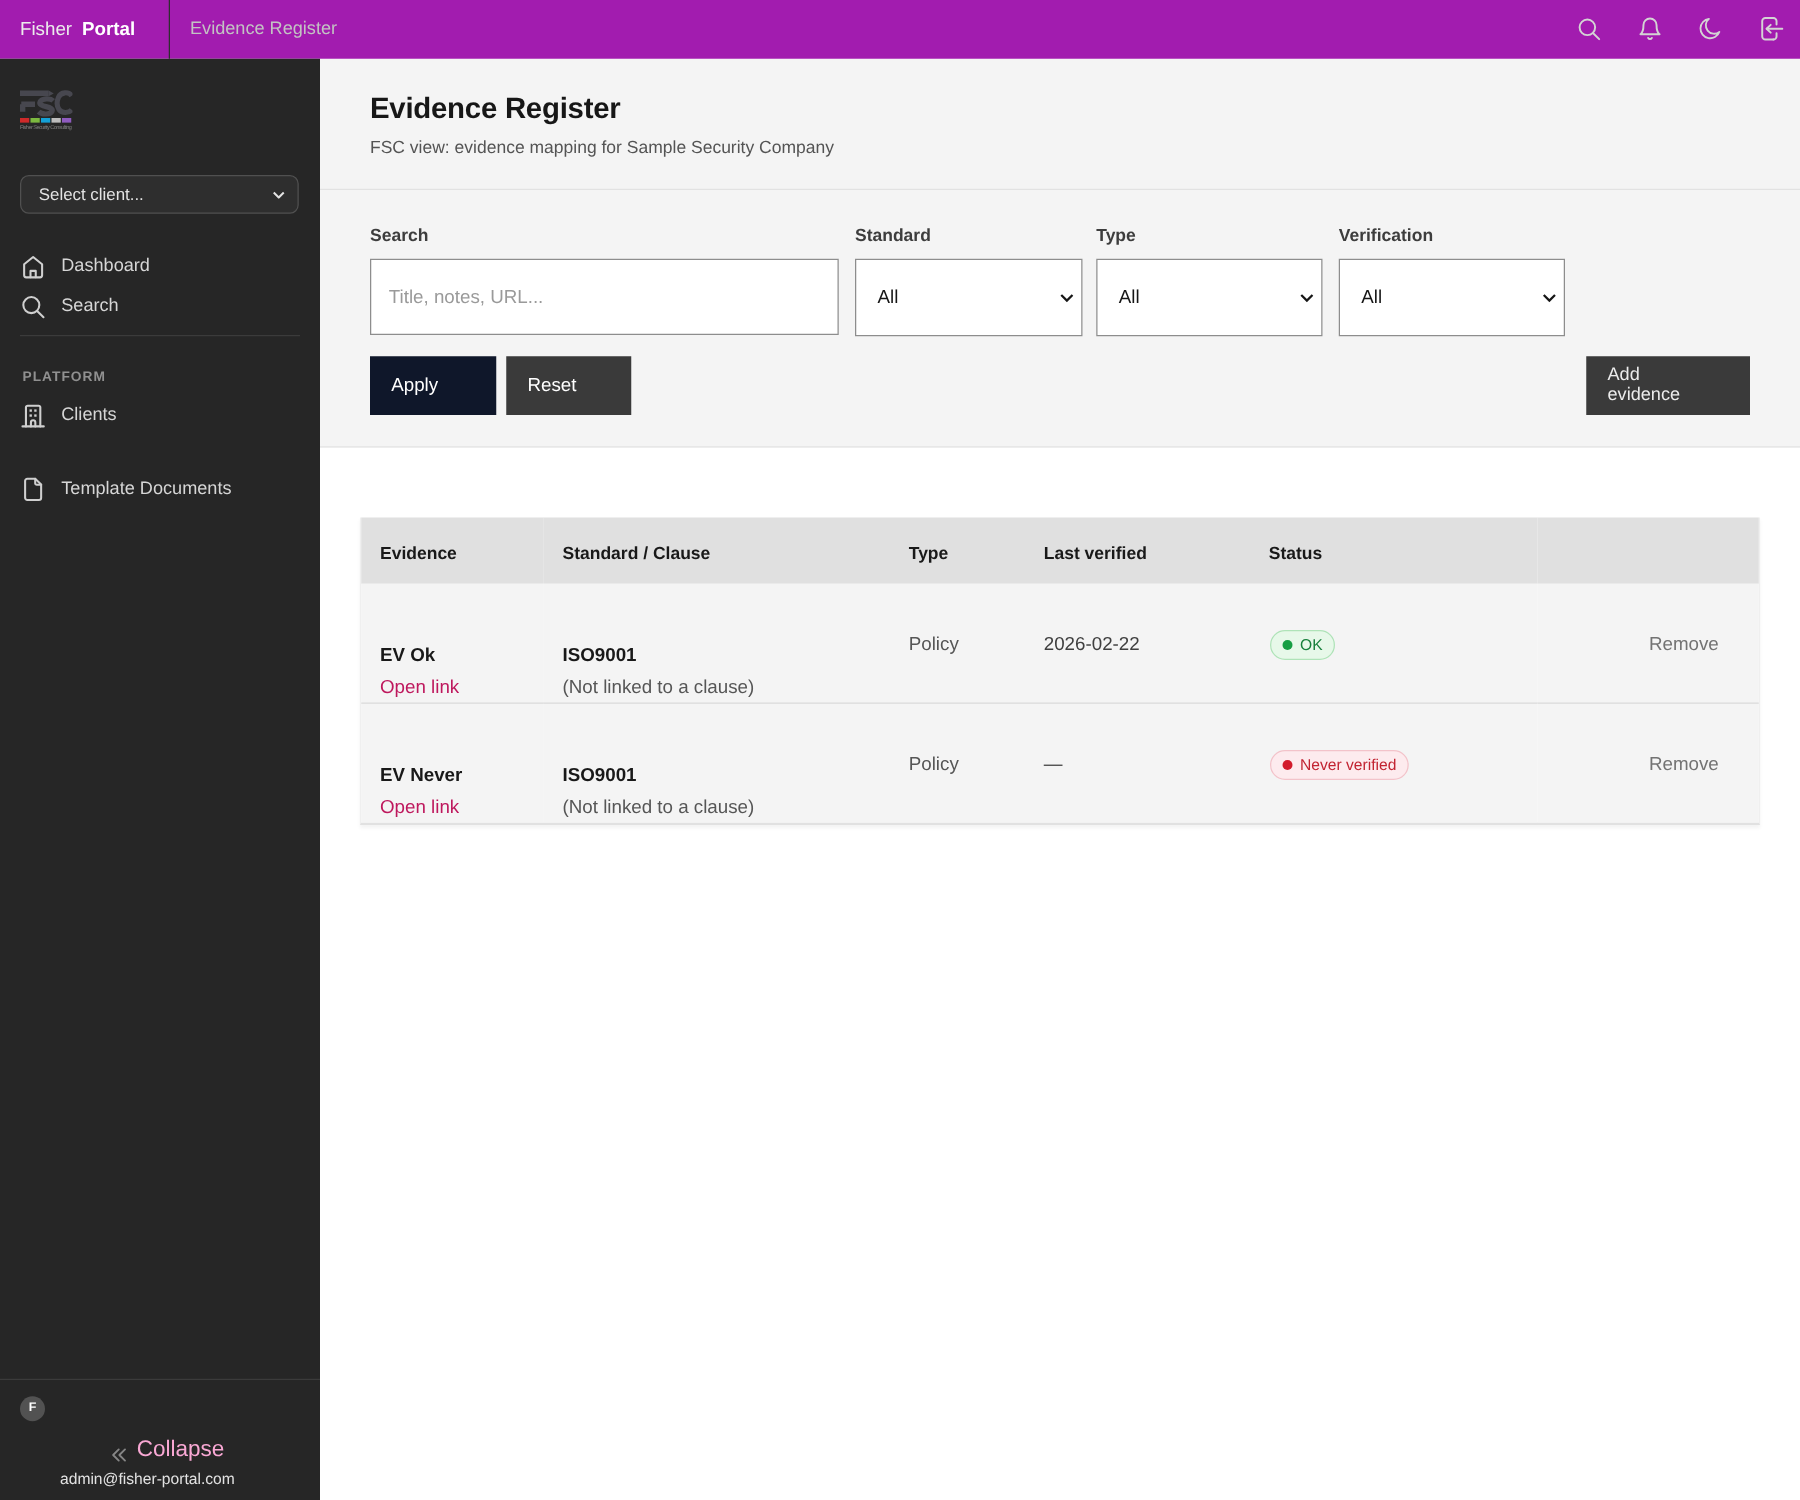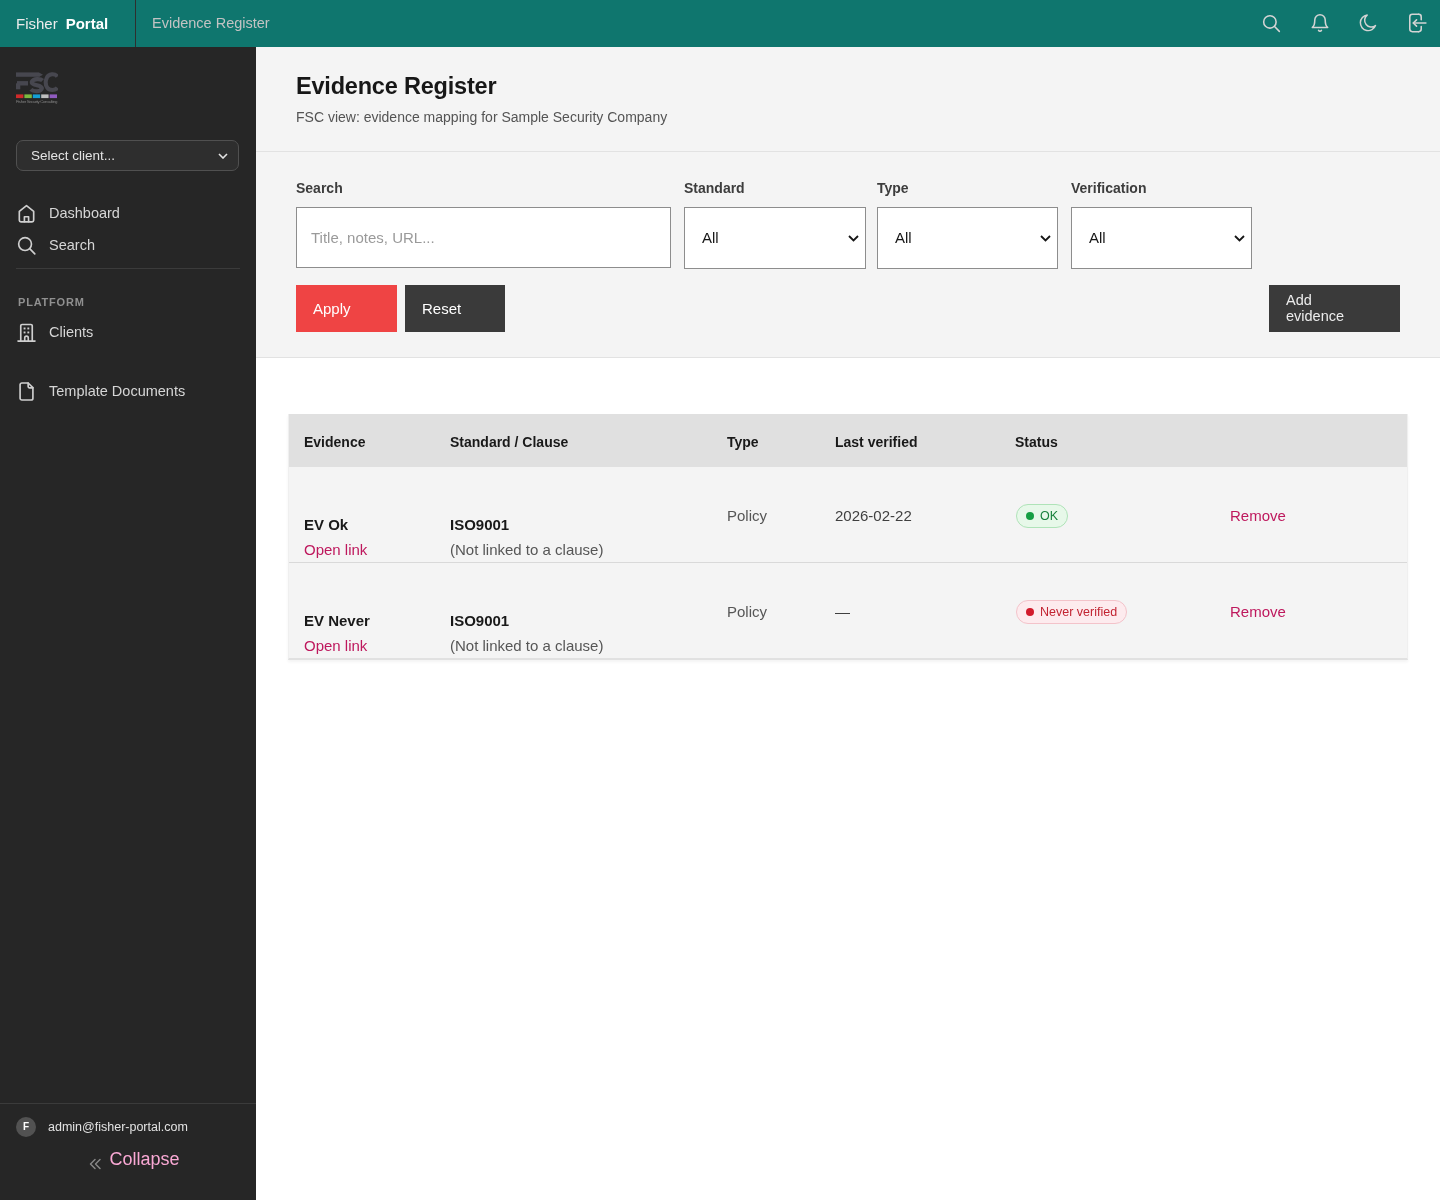--- a/index.html
+++ b/index.html
@@ -1,67 +1,67 @@
 <!DOCTYPE html>
 <html><head>
 <meta charset="utf-8">
 <style>
 * { margin:0; padding:0; box-sizing:border-box; }
 html,body { width:1440px; height:1200px; font-family:"Liberation Sans", sans-serif; }
 body { position:relative; background:#ffffff; overflow:hidden; }
 .abs { position:absolute; }
 
 
-#topbar { left:0; top:0; width:1440px; height:47px; background:#0f766e; }
+#topbar { left:0; top:0; width:1440px; height:47px; background:#a21caf; }
 #brand { left:16px; top:0; height:47px; line-height:47px; font-size:15px; color:#ececec; }
 #brand b { color:#ffffff; margin-left:8px; }
 #topdiv { left:135px; top:0; width:1px; height:47px; background:#2f2f2f; }
 #toptitle { left:152px; top:0; height:47px; line-height:47px; font-size:14.5px; color:#c3c3c3; }
 
 
 #sidebar { left:0; top:47px; width:256px; height:1153px; background:#262626; }
 .sdiv { left:16px; width:224px; height:1px; background:#3b3b3b; position:absolute; }
 #clientsel { left:16px; top:73px; width:223px; height:31px; background:#2e2e2e; border:1px solid #505050; border-radius:7px; color:#e3e3e3; font-size:13.5px; line-height:29px; padding-left:14px; position:absolute;margin-top:20px; }
 .nav { position:absolute; left:16px; width:224px; height:32px; display:flex; align-items:center; color:#d6d6d6; font-size:14.5px; }
 .nav svg { margin-left:0; margin-right:12px; flex:none; width:21px; height:21px; }
 #plabel { position:absolute; left:18px; top:249px; font-size:11px; font-weight:bold; letter-spacing:0.8px; color:#909090; }
 #foot { position:absolute; left:0; top:1056px; width:256px; border-top:1px solid #3b3b3b; }
 #avatar { position:absolute; left:16px; top:1070px; width:20px; height:20px; border-radius:50%; background:#525252; color:#fff; font-size:10px; font-weight:bold; text-align:center; line-height:20px; }
-#email { position:absolute; left:48px; top:1070px; height:20px; line-height:20px; font-size:12.5px; color:#e2e2e2; }
+#email { position:absolute; left:48px; top:1126px; height:20px; line-height:20px; font-size:12.5px; color:#e2e2e2; }
 #collapse { position:absolute; left:6px; top:1101px; width:256px; height:22px; display:flex; align-items:flex-end; justify-content:center; color:#f9a8d4; font-size:18px; }
 #collapse svg { margin-right:7px; }
 
 
 #headsec { left:256px; top:47px; width:1184px; height:105px; background:#f4f4f4; border-bottom:1px solid #e2e2e2; }
 #h1 { position:absolute; left:40px; top:26px; font-size:23.5px; font-weight:bold; letter-spacing:-0.2px; color:#171717; }
 #sub { position:absolute; left:40px; top:62px; font-size:14px; color:#545454; }
 #filtersec { left:256px; top:152px; width:1184px; height:206px; background:#f4f4f4; border-bottom:1px solid #e2e2e2; }
 .flabel { position:absolute; top:28px; font-size:14px; font-weight:600; color:#3d3d3d; }
 .finput { position:absolute; top:55px; height:61px; background:#ffffff; border:1px solid #8d8d8d; }
 .fselect { position:absolute; top:55px; height:62px; background:#ffffff; border:1px solid #8d8d8d; font-size:15px; color:#161616; line-height:60px; padding-left:17px; }
 .fselect svg { position:absolute; right:6px; top:27px; }
 #sinput { left:40px; width:375px; font-size:15px; color:#9a9a9a; line-height:59px; padding-left:14px; }
 .btn { position:absolute; top:133px; height:47px; color:#fff; font-size:15px; display:flex; align-items:center; padding-left:17px; }
-#apply { left:40px; width:101px; background:#ef4444; }
+#apply { left:40px; width:101px; background:#0f172a; }
 #reset { left:149px; width:100px; background:#3a3a3a; }
 #addev { left:1013px; width:131px; background:#3a3a3a; font-size:14.5px; line-height:15.5px; color:#ececec; }
 
 
 #tablewrap { left:288px; top:414px; width:1120px; border-left:1px solid #efefef; border-right:1px solid #efefef; border-bottom:2px solid #e1e1e1; box-shadow:0 2px 3px rgba(0,0,0,0.05); }
 table { border-collapse:collapse; width:1118px; table-layout:fixed; }
 th { background:#e0e0e0; height:53px; text-align:left; font-size:14px; color:#191919; padding:2px 0 0 15px; vertical-align:middle; }
 td { height:81px; background:#f4f4f4; padding:2px 0 0 15px; vertical-align:middle; font-size:15px; }
 tr.r2 td { border-top:1px solid #d9d9d9; }
 .c1 { width:146px; } .c2 { width:277px; } .c3 { width:108px; } .c4 { width:180px; } .c5 { width:230px; } .c6 { width:177px; }
 .bold { font-weight:bold; color:#191919; line-height:24px;margin-top:44px; }
 .sub2 { color:#565656; line-height:25px; }
 .link { color:#be185d; line-height:25px; }
 td.gray { color:#565656; }
 td.dark { color:#3f3f3f; }
-td.rm { text-align:left; padding:2px 32px 0 0; color:#be185d; }
+td.rm { text-align:right; padding:2px 32px 0 0; color:#737373; }
 td.st { padding-left:16px; }
 .badge { display:inline-flex; align-items:center; height:24px; border-radius:12px; font-size:12.5px; padding:0 9px; }
 .badge .dot { width:8px; height:8px; border-radius:50%; margin-right:6px; }
 .bok { background:#e7f8e9; border:1px solid #afe3b8; color:#18813c; }
 .bok .dot { background:#169e43; }
 .bnv { background:#fdebee; border:1px solid #f3c3ca; color:#c22432; }
 .bnv .dot { background:#d21b2c; }
 </style>
 </head>
 <body>

